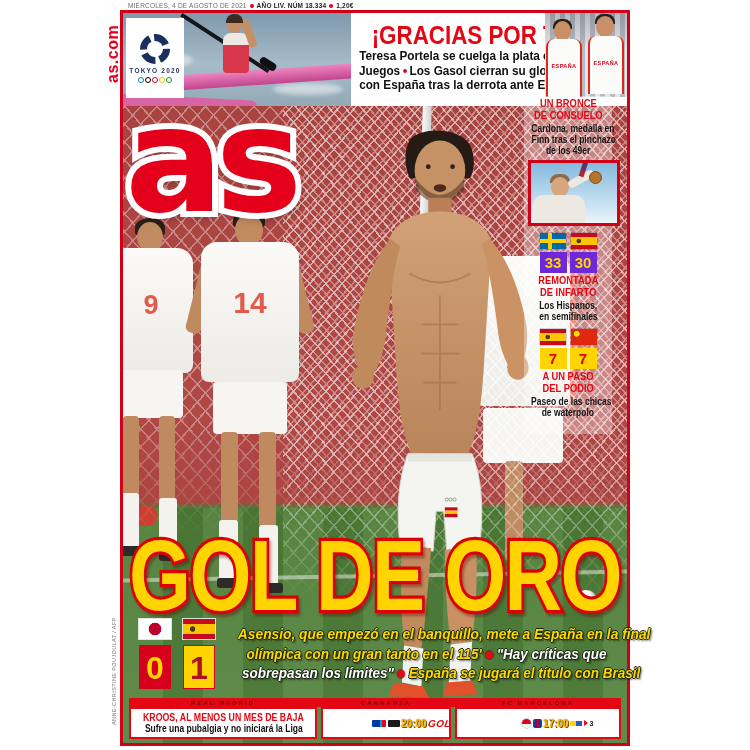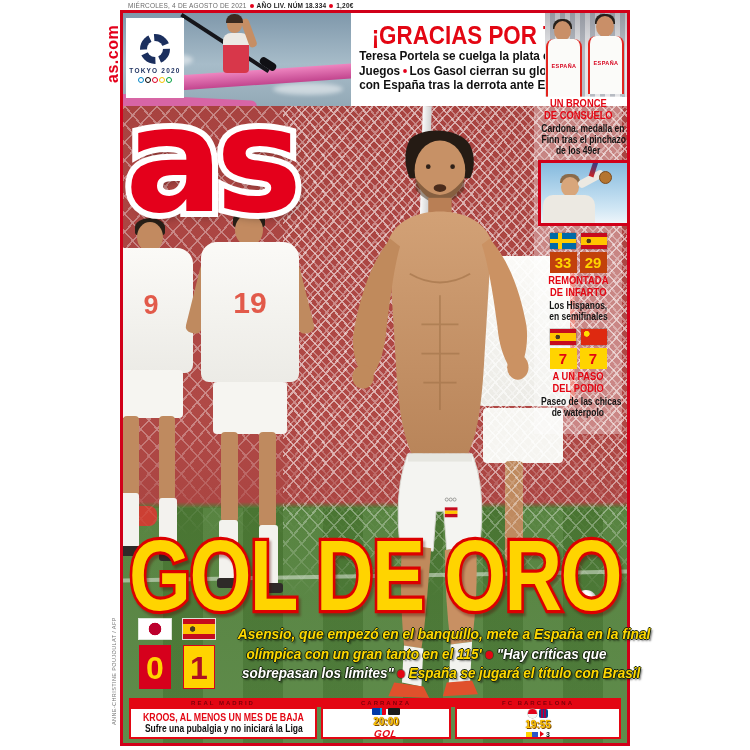--- a/index.html
+++ b/index.html
@@ -89,21 +89,21 @@
   .asen{position:absolute;left:200px;top:12px;width:230px;height:584px;}
 
   
   .aslogo{position:absolute;left:2px;top:74px;width:230px;height:150px;z-index:5;
           font-family:"DejaVu Sans",sans-serif;font-size:146px;line-height:1;font-weight:800;letter-spacing:-8px;}
   .aslogo span{position:absolute;left:0;top:0;}
   .aslogo .stk{color:#fff;-webkit-text-stroke:12px #fff;text-shadow:4px 6px 8px rgba(0,0,0,.3);}
   .aslogo .fil{color:#e4001b;}
 
   
-  .sidebar{position:absolute;right:5px;top:83px;width:88px;z-index:6;text-align:center;
+  .sidebar{position:absolute;right:15px;top:83px;width:88px;z-index:6;text-align:center;
            background:rgba(255,255,255,.35);padding-bottom:16px;}
   .sb-red{font-size:11px;line-height:11.5px;font-weight:900;color:#e30613;}
   .sb-blk{font-size:10px;line-height:11px;font-weight:bold;color:#141414;}
   .mt2{margin-top:2px;}
   .card{position:relative;left:4px;width:86px;height:60px;border:3px solid #d10019;margin:4px 0 2px 0;box-sizing:content-box;
         background:linear-gradient(180deg,#85bade,#cfe6f4 75%,#eef5fa);overflow:hidden;}
   .card-head{position:absolute;left:20px;top:14px;width:18px;height:20px;border-radius:50%;background:#d8a67b;}
   .card-hair{position:absolute;left:19px;top:11px;width:20px;height:9px;border-radius:8px 8px 0 0;background:#8a6b4a;}
   .card-body{position:absolute;left:2px;top:32px;width:52px;height:28px;border-radius:10px 10px 0 0;background:#ece9e2;}
   .card-arm{position:absolute;left:36px;top:12px;width:28px;height:8px;border-radius:4px;background:#ece9e2;transform:rotate(-28deg);}
@@ -112,21 +112,21 @@
   .frow{display:flex;justify-content:center;gap:5px;margin-top:7px;}
   .flag{width:26px;height:16px;box-shadow:0 0 0 .5px rgba(0,0,0,.3);}
   .flag.se{background:linear-gradient(180deg,transparent 37%,#ffcd00 37% 63%,transparent 63%),
                       linear-gradient(90deg,#006aa7 0 30%,#ffcd00 30% 45%,#006aa7 45%);}
   .flag.es{background:radial-gradient(circle at 30% 50%,#4a3a20 0 2px,transparent 2.6px),
                       linear-gradient(180deg,#c60b1e 0 25%,#ffc400 25% 75%,#c60b1e 75%);}
   .flag.cn{background:radial-gradient(circle at 22% 30%,#ffde00 0 2.6px,transparent 3.2px),#de2910;}
   .flag.fr{background:linear-gradient(90deg,#0055a4 0 33%,#fff 33% 66%,#ef4135 66%);}
   .srow{display:flex;justify-content:center;gap:3px;margin-top:3px;}
   .sbox{width:27px;height:21px;font-weight:900;font-size:15px;line-height:21px;text-align:center;}
-  .sbox.r{background:#c2410c;color:#ffd400;}
+  .sbox.r{background:#6d28d9;color:#ffd400;}
   .sbox.y{background:#ffd400;color:#e30613;}
   .sb-time{font-size:16px;font-weight:900;color:#ffd400;
       text-shadow:-1px 0 #1b2d5b,1px 0 #1b2d5b,0 -1px #1b2d5b,0 1px #1b2d5b,1px 1px #1b2d5b;}
   .sb-chan{font-size:15px;font-weight:900;font-style:italic;color:#2b57c8;letter-spacing:-.5px;text-shadow:1px 1px 0 #a9c0ea;}
 
   
   .gol{position:absolute;left:0;top:505px;width:504px;height:108px;z-index:7;
        filter:drop-shadow(2px 3px 1px rgba(80,0,0,.35));}
 
   
@@ -149,21 +149,21 @@
   .footer{position:absolute;left:6px;top:685px;width:492px;z-index:8;}
   .ftabs{display:flex;gap:4px;height:9px;background:#e30613;align-items:center;}
   .ftab{font-size:6px;font-weight:900;letter-spacing:2px;color:#7d0009;text-align:center;}
   .ftab.t1{width:188px;} .ftab.t2{width:130px;} .ftab.t3{width:166px;}
   .fboxes{display:flex;gap:4px;}
   .fbox{background:#fff;border:2px solid #e30613;height:32px;box-sizing:border-box;display:flex;align-items:center;justify-content:center;}
   .fb1{width:188px;flex-direction:column;}
   .fb2{width:130px;gap:2px;} .fb3{width:166px;gap:2px;}
   .ftitle{font-size:10px;line-height:11px;font-weight:900;color:#e30613;}
   .fsub{font-size:10px;line-height:11px;font-weight:bold;color:#111;}
-  .tvcol{display:flex;flex-direction:column;align-items:center;gap:1px;width:28px;flex:none;text-align:right;}
+  .tvcol{display:flex;flex-direction:row;align-items:center;gap:1px;width:28px;flex:none;text-align:right;}
   .chiprow{display:flex;gap:2px;align-items:center;}
   .chip1{width:14px;height:7px;border-radius:1px;background:linear-gradient(90deg,#0038a8 0 55%,#00a0e4 55% 75%,#e4001b 75%);}
   .chip2{width:12px;height:7px;border-radius:1px;background:#1a1a1a;}
   .ftime{font-size:10px;font-weight:900;color:#ffc400;text-shadow:0 0 1px #7a4a00,1px 1px 0 #7a4a00;}
   .fgol{font-size:10px;font-weight:900;font-style:italic;color:#e30613;transform:skewX(-8deg);letter-spacing:.5px;}
   .crest1{width:9px;height:9px;border-radius:50%;background:linear-gradient(180deg,#e2001a 50%,#f5f5f5 50%);box-shadow:0 0 0 .5px #999;}
   .crest2{width:9px;height:9px;border-radius:2px;
           background:linear-gradient(90deg,#004d98 0 20%,#a50044 20% 40%,#004d98 40% 60%,#a50044 60% 80%,#004d98 80%);}
   .chipb{width:12px;height:5px;background:linear-gradient(90deg,#ffd400 50%,#2b57c8 50%);}
   .tri{width:0;height:0;border-left:4px solid #e30613;border-top:3px solid transparent;border-bottom:3px solid transparent;}
@@ -256,21 +256,21 @@
         <div class="sock" style="left:50px;top:280px;width:18px;height:55px;"></div>
         <div class="shoe" style="left:10px;top:328px;width:22px;height:10px;"></div>
         <div class="shoe" style="left:50px;top:333px;width:22px;height:10px;"></div>
       </div>
 
       <div class="tm" style="left:74px;top:104px;width:106px;height:480px;">
         <div class="hair" style="left:36px;top:0;width:32px;height:18px;"></div>
         <div class="head" style="left:38px;top:4px;width:28px;height:32px;"></div>
         <div class="arm" style="left:-4px;top:52px;width:16px;height:72px;transform:rotate(14deg);"></div>
         <div class="arm" style="left:94px;top:52px;width:16px;height:72px;transform:rotate(-14deg);"></div>
-        <div class="body" style="left:4px;top:32px;width:98px;height:140px;font-size:30px;padding-top:44px;box-sizing:border-box;"><span class="num">19</span></div>
+        <div class="body" style="left:4px;top:32px;width:98px;height:140px;font-size:30px;padding-top:44px;box-sizing:border-box;"><span class="num">14</span></div>
         <div class="shorts" style="left:16px;top:172px;width:74px;height:52px;"></div>
         <div class="leg" style="left:24px;top:222px;width:17px;height:90px;"></div>
         <div class="leg" style="left:62px;top:222px;width:17px;height:95px;"></div>
         <div class="sock" style="left:22px;top:310px;width:19px;height:60px;"></div>
         <div class="sock" style="left:62px;top:315px;width:19px;height:60px;"></div>
         <div class="shoe" style="left:20px;top:368px;width:24px;height:10px;"></div>
         <div class="shoe" style="left:62px;top:373px;width:24px;height:10px;"></div>
       </div>
 
       <svg class="asen" viewBox="0 0 230 600">
@@ -338,21 +338,21 @@
         </div>
       </div>
 
       <div>
         <div class="frow">
           <div class="flag se"></div>
           <div class="flag es"></div>
         </div>
         <div class="srow">
           <div class="sbox r">33</div>
-          <div class="sbox r">29</div>
+          <div class="sbox r">30</div>
         </div>
         <div class="sb-red cx mt2" style="--sx:.85">REMONTADA</div>
         <div class="sb-red cx" style="--sx:.85">DE INFARTO</div>
         <div class="sb-blk cx mt2" style="--sx:.85">Los Hispanos,</div>
         <div class="sb-blk cx" style="--sx:.85">en semifinales</div>
       </div>
 
       <div>
         <div class="frow">
           <div class="flag es"></div>
@@ -411,21 +411,21 @@
             <div class="fgol">GOL</div>
           </div>
         </div>
 
         <div class="fbox fb3">
           <div class="tvcol" style="width:32px;">
             <div class="chiprow">
               <span class="crest1"></span>
               <span class="crest2"></span>
             </div>
-            <div class="ftime">19:55</div>
+            <div class="ftime">17:00</div>
             <div class="chi">
               <span class="chiprow">
                 <span class="chipb"></span>
                 <span class="tri"></span>
                 <span class="n3">3</span>
               </span>
             </div>
           </div>
         </div>
 

